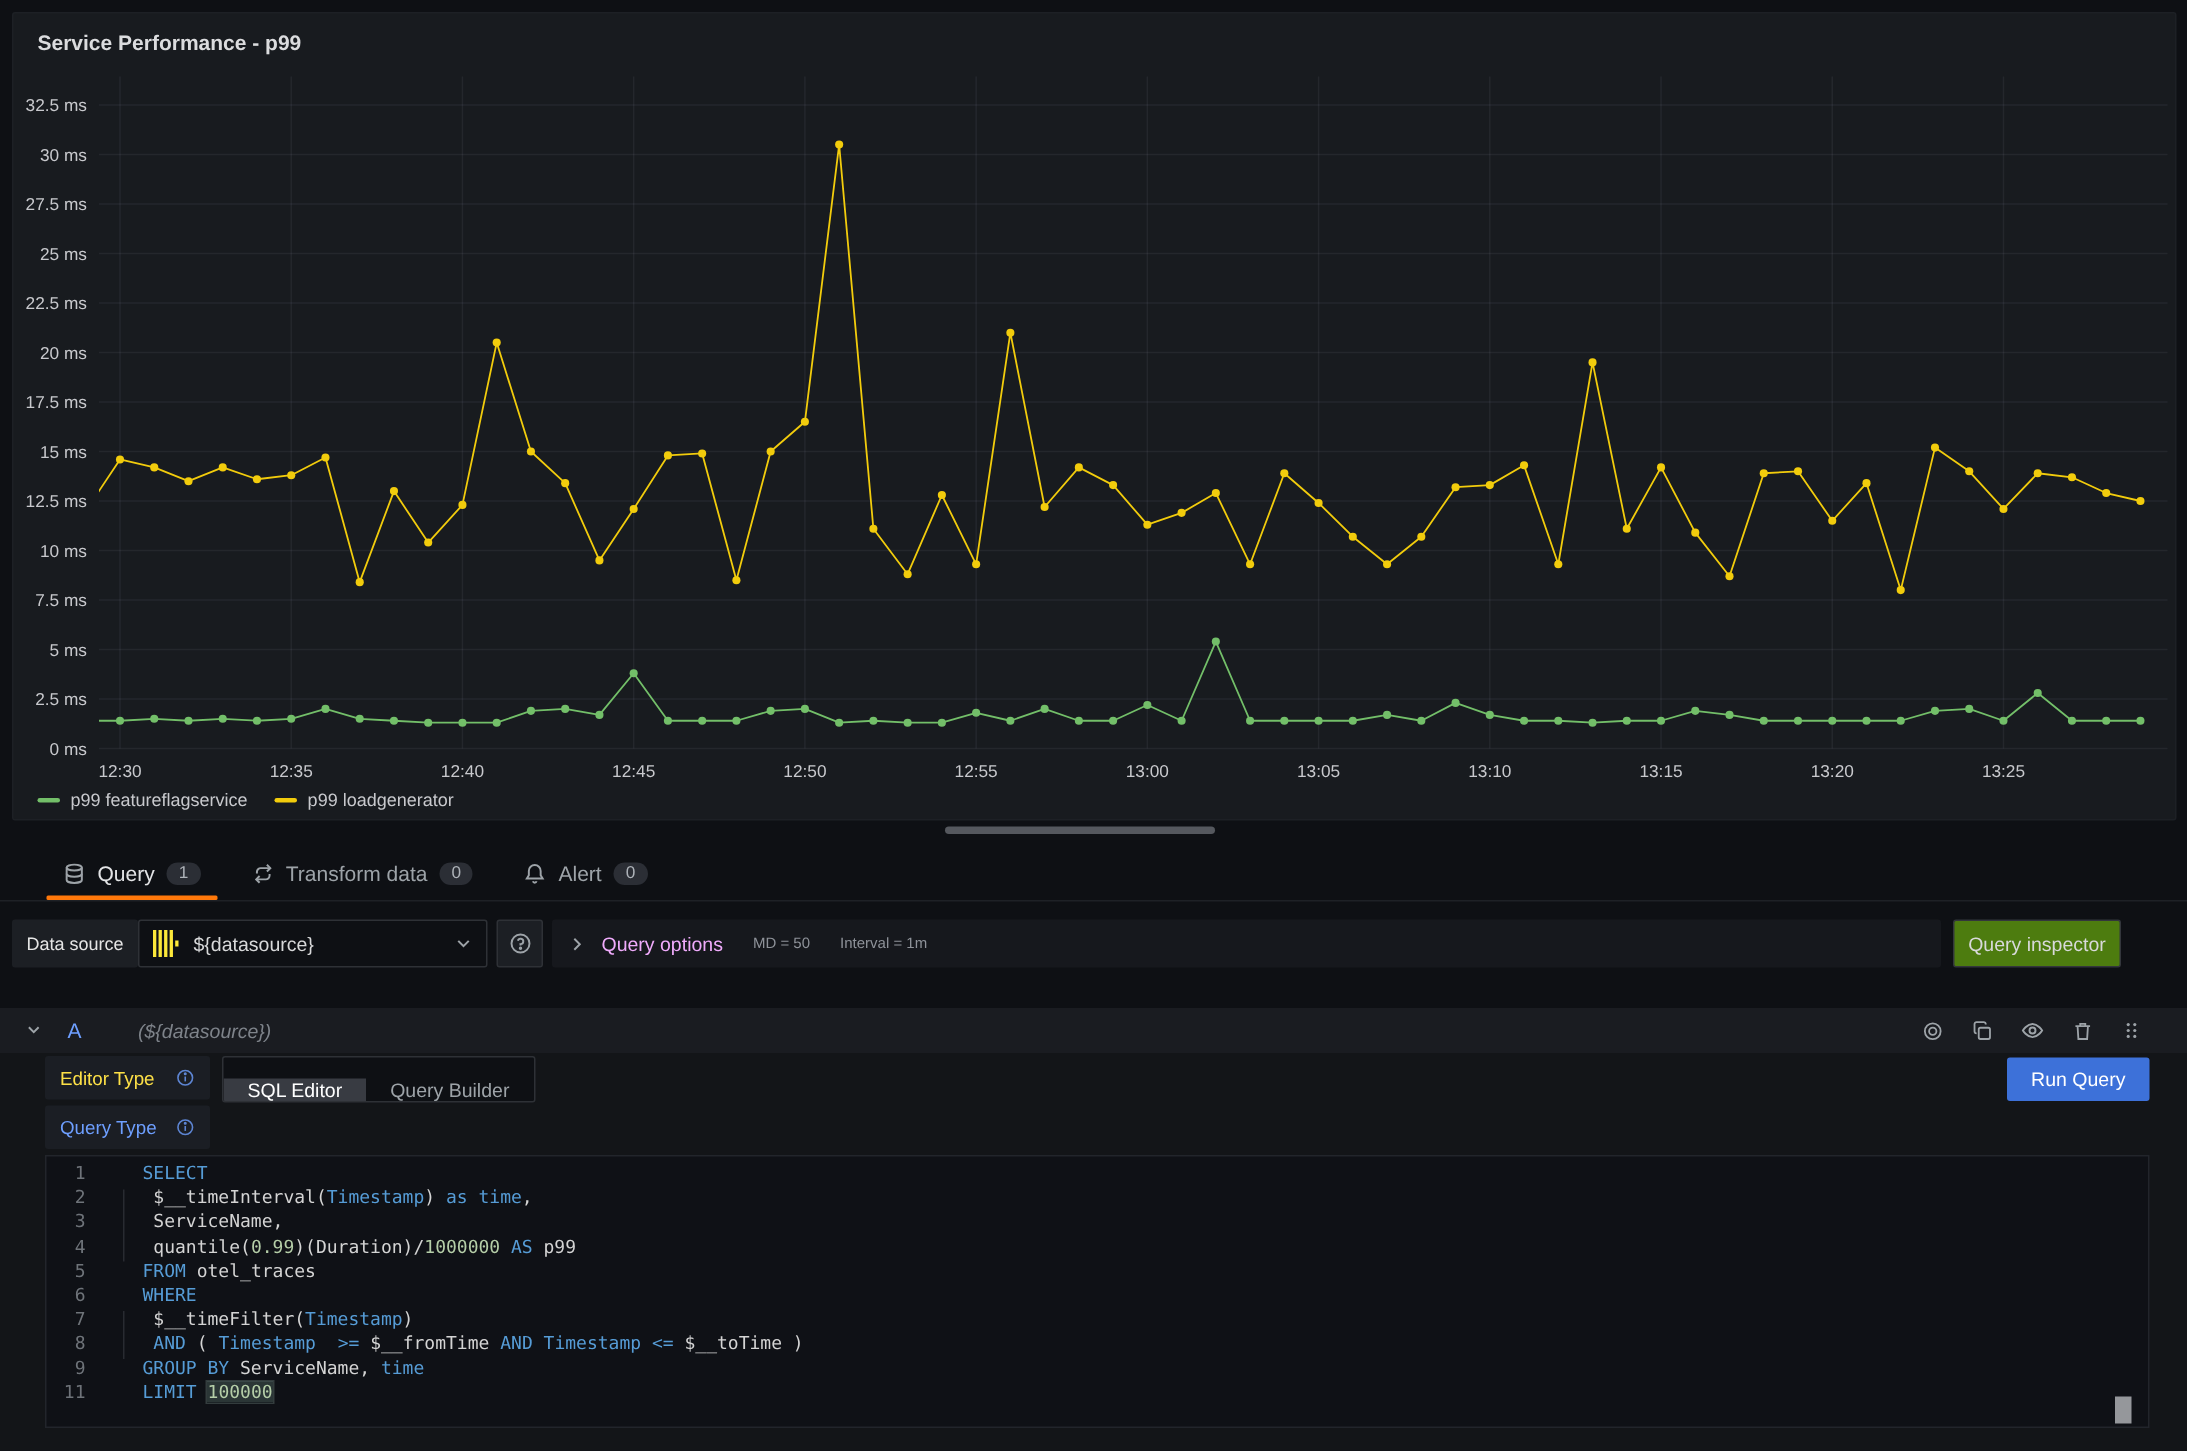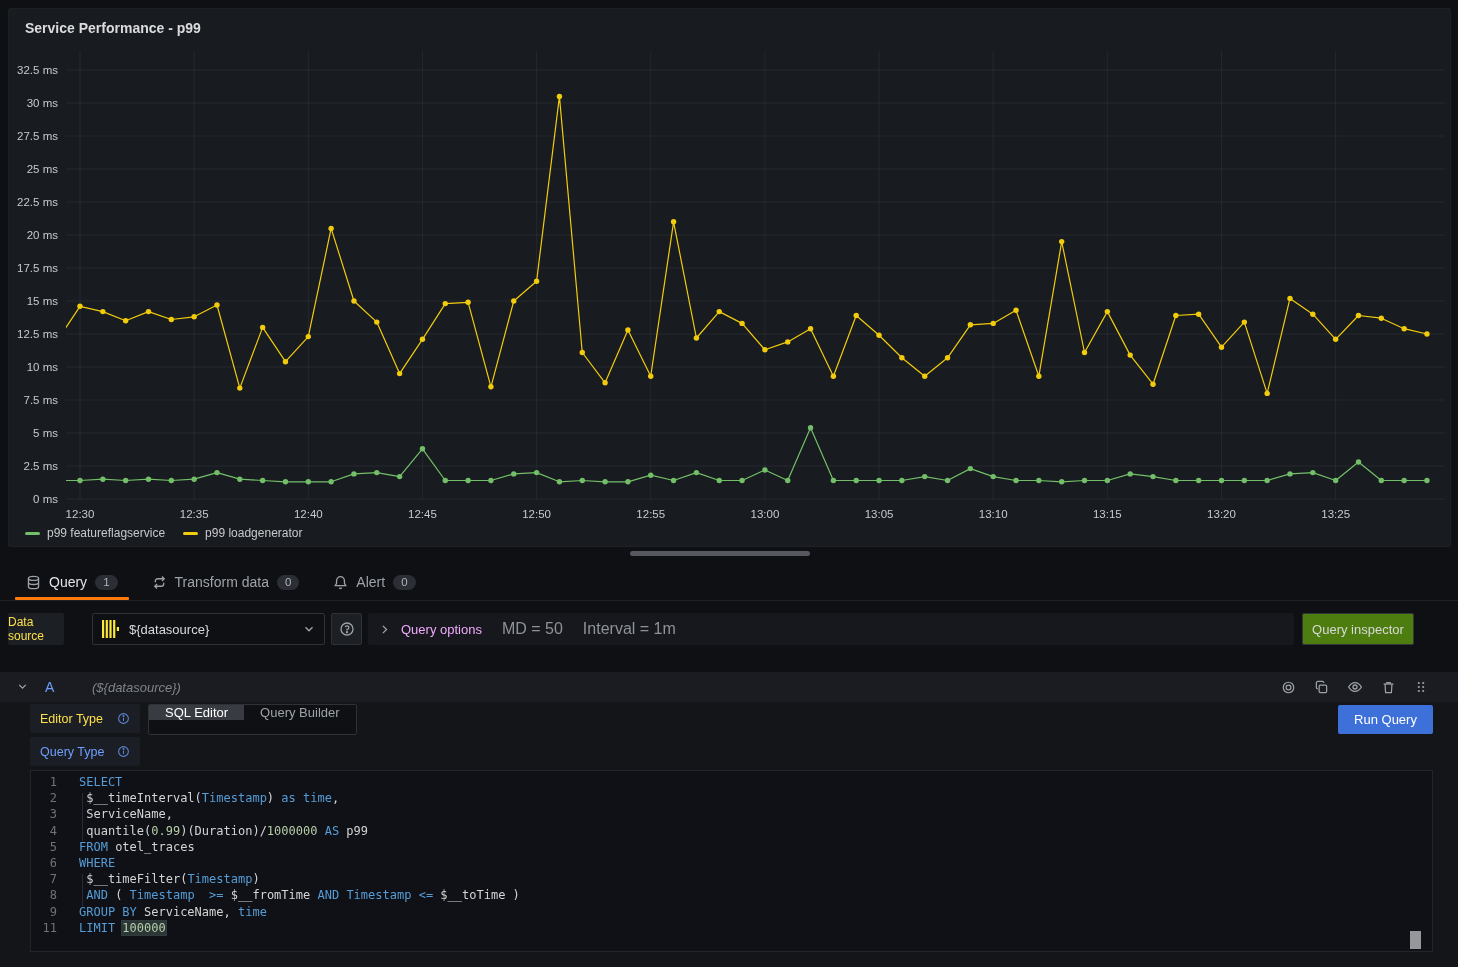--- a/index.html
+++ b/index.html
@@ -13,72 +13,72 @@
   .panel-title{position:absolute;left:16px;top:11px;font-size:14px;font-weight:600;color:#DBDCDE;cursor:pointer}
   #chart{position:absolute;left:0;top:0}
   .legend{position:absolute;left:16px;top:517px;display:flex;gap:18px;font-size:12px;color:#C8C9CD}
   .legend-item{display:flex;align-items:center;gap:7px;cursor:pointer}
   .legend-dash{width:15px;height:3px;border-radius:2px}
 
   .hscroll{position:absolute;left:630px;top:551px;width:180px;height:5px;border-radius:3px;background:#55585E;cursor:pointer}
 
   
   .tabs{position:absolute;left:0;top:564px;width:1458px;height:37px;border-bottom:1px solid #1E2126;
-        display:flex;align-items:center;padding-left:26px;gap:34px;box-sizing:border-box}
+        display:flex;align-items:center;padding-left:42px;gap:34px;box-sizing:border-box}
   .tab{position:relative;height:100%;display:flex;align-items:center;gap:8px;font-size:14px;color:#9DA3A8;cursor:pointer}
   .tab.active{color:#E3E4E6;font-weight:500}
   .ticon{display:flex;color:#9DA3A8}
   .badge{background:#2B2E35;color:#AEB3B9;font-size:11.5px;border-radius:9px;padding:1.5px 8px}
   .tab-underline{position:absolute;left:-11px;right:-11px;bottom:0;height:3px;border-radius:1px}
 
   
   .ds-row{position:absolute;left:0;top:613px;width:1458px;height:32px}
-  .ds-chip{position:absolute;left:8px;width:56px;height:32px;background:#1C1F24;border-radius:2px;
-           display:flex;align-items:center;justify-content:center;font-size:12px;font-weight:500;color:#fde047}
+  .ds-chip{position:absolute;left:8px;width:84px;height:32px;background:#1C1F24;border-radius:2px;
+           display:flex;align-items:center;justify-content:center;font-size:12px;font-weight:500;color:#e5e5e5}
   .ds-select{position:absolute;left:92px;width:233px;height:32px;background:#0E1014;border:1px solid #2E3136;
              border-radius:2px;display:flex;align-items:center;box-sizing:border-box;padding:0 8px;gap:8px;cursor:pointer}
   .ds-select .val{flex:1;font-size:13px;color:#D8D9DA}
   .qbtn{position:absolute;left:331px;width:31px;height:32px;background:#1C1F24;border:1px solid #2E3136;border-radius:2px;
         display:flex;align-items:center;justify-content:center;color:#9DA3A8;box-sizing:border-box;cursor:pointer}
   .opts-strip{position:absolute;left:368px;width:926px;height:32px;background:#16181D;border-radius:2px;
               display:flex;align-items:center;padding:0 10px;box-sizing:border-box}
   .opts-strip .chev{color:#9DA3A8;display:flex;margin-right:10px;cursor:pointer}
   .qo-link{font-size:13px;font-weight:500;cursor:pointer}
-  .opts-meta{font-size:16px;color:#8E9299;margin-left:20px}
+  .opts-meta{font-size:10px;color:#8E9299;margin-left:20px}
   .inspector-btn{position:absolute;left:1302px;width:112px;height:32px;background:#4d7c0f;border:1px solid #33363C;
                  border-radius:2px;color:#D8D9DA;font-size:13px;font-weight:500;font-family:Liberation Sans, sans-serif;cursor:pointer}
 
   
   .card{position:absolute;left:0;top:672px;width:1458px;height:295px;background:#131518}
   .card-header{position:absolute;left:0;top:0;width:100%;height:30px;background:#1A1C21}
   .hdr-chev{position:absolute;left:16px;top:8px;color:#9DA3A8;display:flex;cursor:pointer}
   .refid{position:absolute;left:45px;top:7px;font-size:14px;font-weight:500;cursor:pointer}
   .ds-hint{position:absolute;left:92px;top:8px;font-size:13px;font-style:italic;color:#7E838A}
   .hdr-icons{position:absolute;right:30px;top:0;height:30px;display:flex;align-items:center;gap:18px;color:#9DA3A8}
   .hicon{display:flex;cursor:pointer}
 
   .run-btn{position:absolute;left:1338px;top:33px;width:95px;height:29px;border:none;border-radius:2px;
            color:#fff;font-size:13px;font-weight:500;font-family:inherit;cursor:pointer}
 
   .chip{position:absolute;left:30px;width:110px;height:29px;background:#1B1E24;border-radius:2px;display:flex;
         align-items:center;justify-content:space-between;padding:0 10px;box-sizing:border-box;font-size:12.5px;font-weight:500}
   .chip .info{display:flex;color:#6E9FFF;opacity:.8}
   .btngroup{position:absolute;left:148px;height:29px;border:1px solid #2E3136;border-radius:2px;display:flex;
-            align-items:flex-start;background:#0E1014;overflow:hidden}
+            align-items:flex-end;background:#0E1014;overflow:hidden}
   .seg{border:none;background:transparent;color:#9DA3A8;font-size:13px;padding:0 16px;font-family:inherit;cursor:pointer}
   .seg.active{background:#383B42;color:#FFFFFF;font-weight:500}
 
   
   .code-editor{position:absolute;left:30px;top:98px;width:1403px;height:182px;background:#0F1116;
                border:1px solid #22252B;box-sizing:border-box;cursor:text}
   #code-lines{padding-top:3px}
   .cl{display:flex;height:16.2px;line-height:16.2px;font-family:"DejaVu Sans Mono","Liberation Mono",monospace;
       font-size:12px;white-space:pre}
   .ln{width:26px;text-align:right;color:#6E7379;flex:none}
-  .ct{margin-left:22px}
+  .ct{margin-left:38px}
   .tk-k{color:#569CD6}
   .tk-p{color:#D4D4D4}
   .tk-n{color:#B5CEA8}
   .tk-h{color:#B5CEA8;background:rgba(103,134,125,.32);box-shadow:0 0 0 1px rgba(160,190,180,.25)}
   .ig{position:absolute;width:1px;background:#282B31;left:51px}
   .g1{top:22px;height:48px}
   .g2{top:103px;height:32px}
   .overview-thumb{position:absolute;right:11px;bottom:2px;width:11px;height:18px;background:#95979B;cursor:pointer}
 </style>
 </head>

